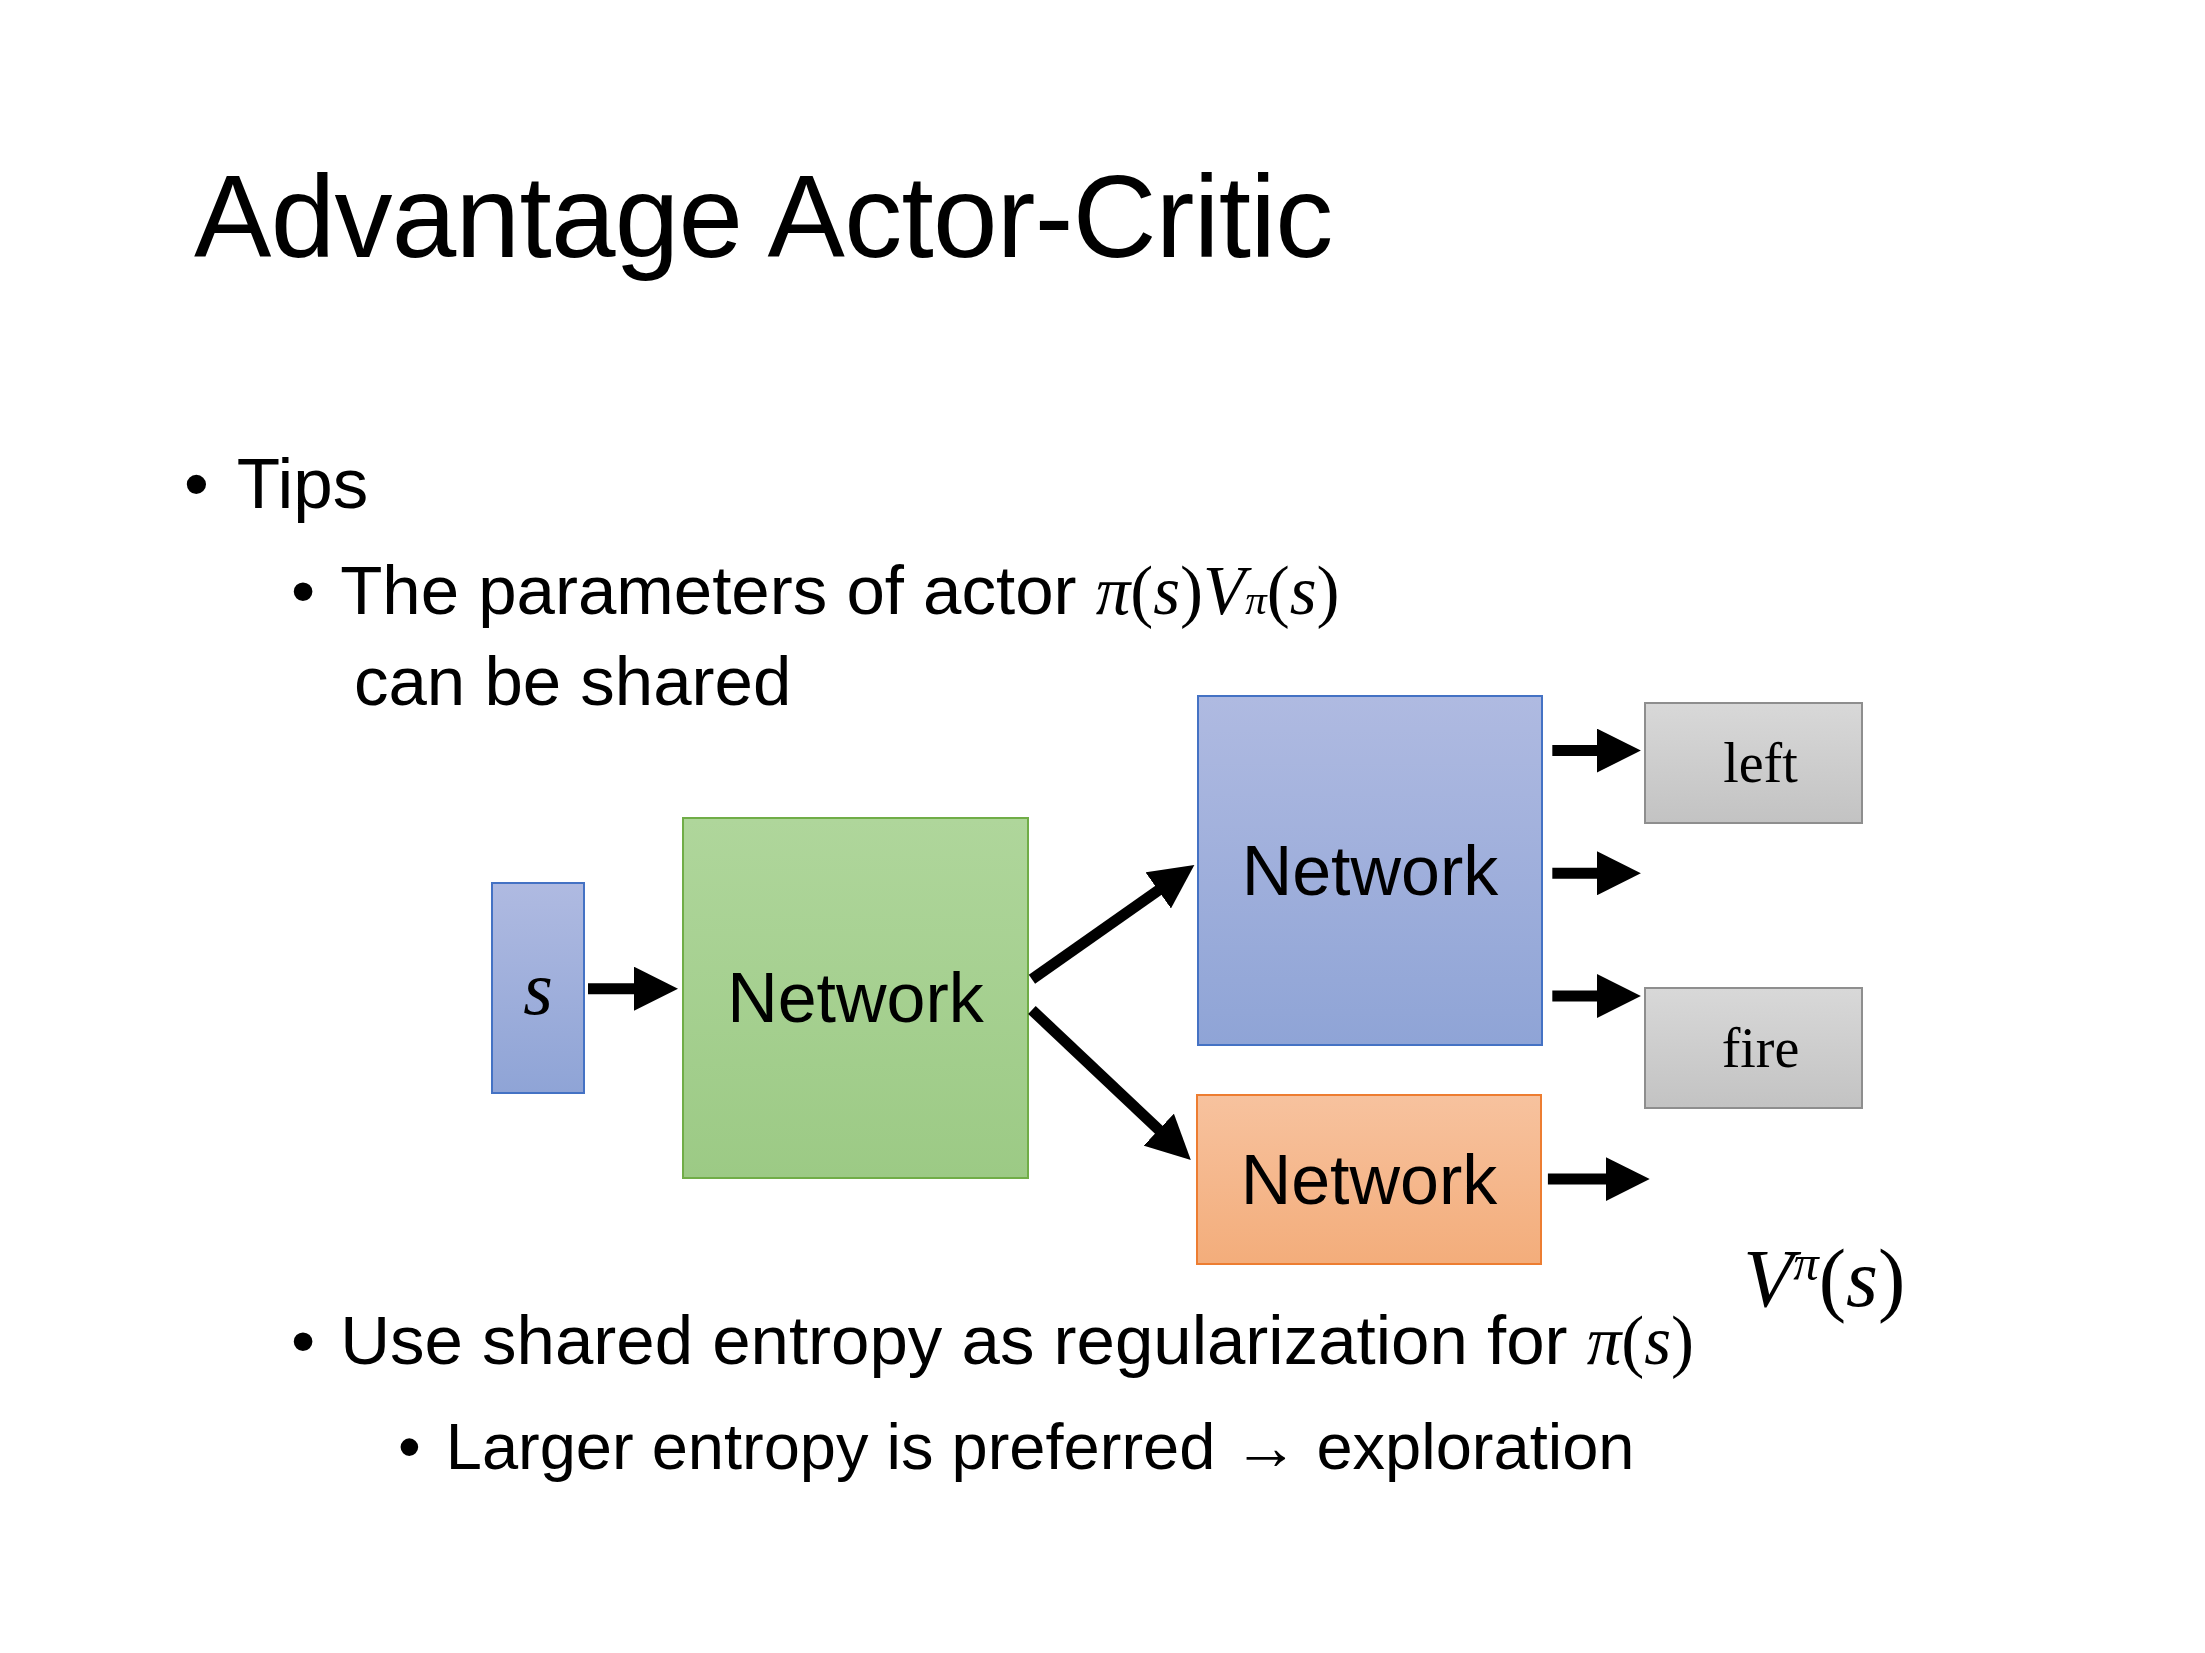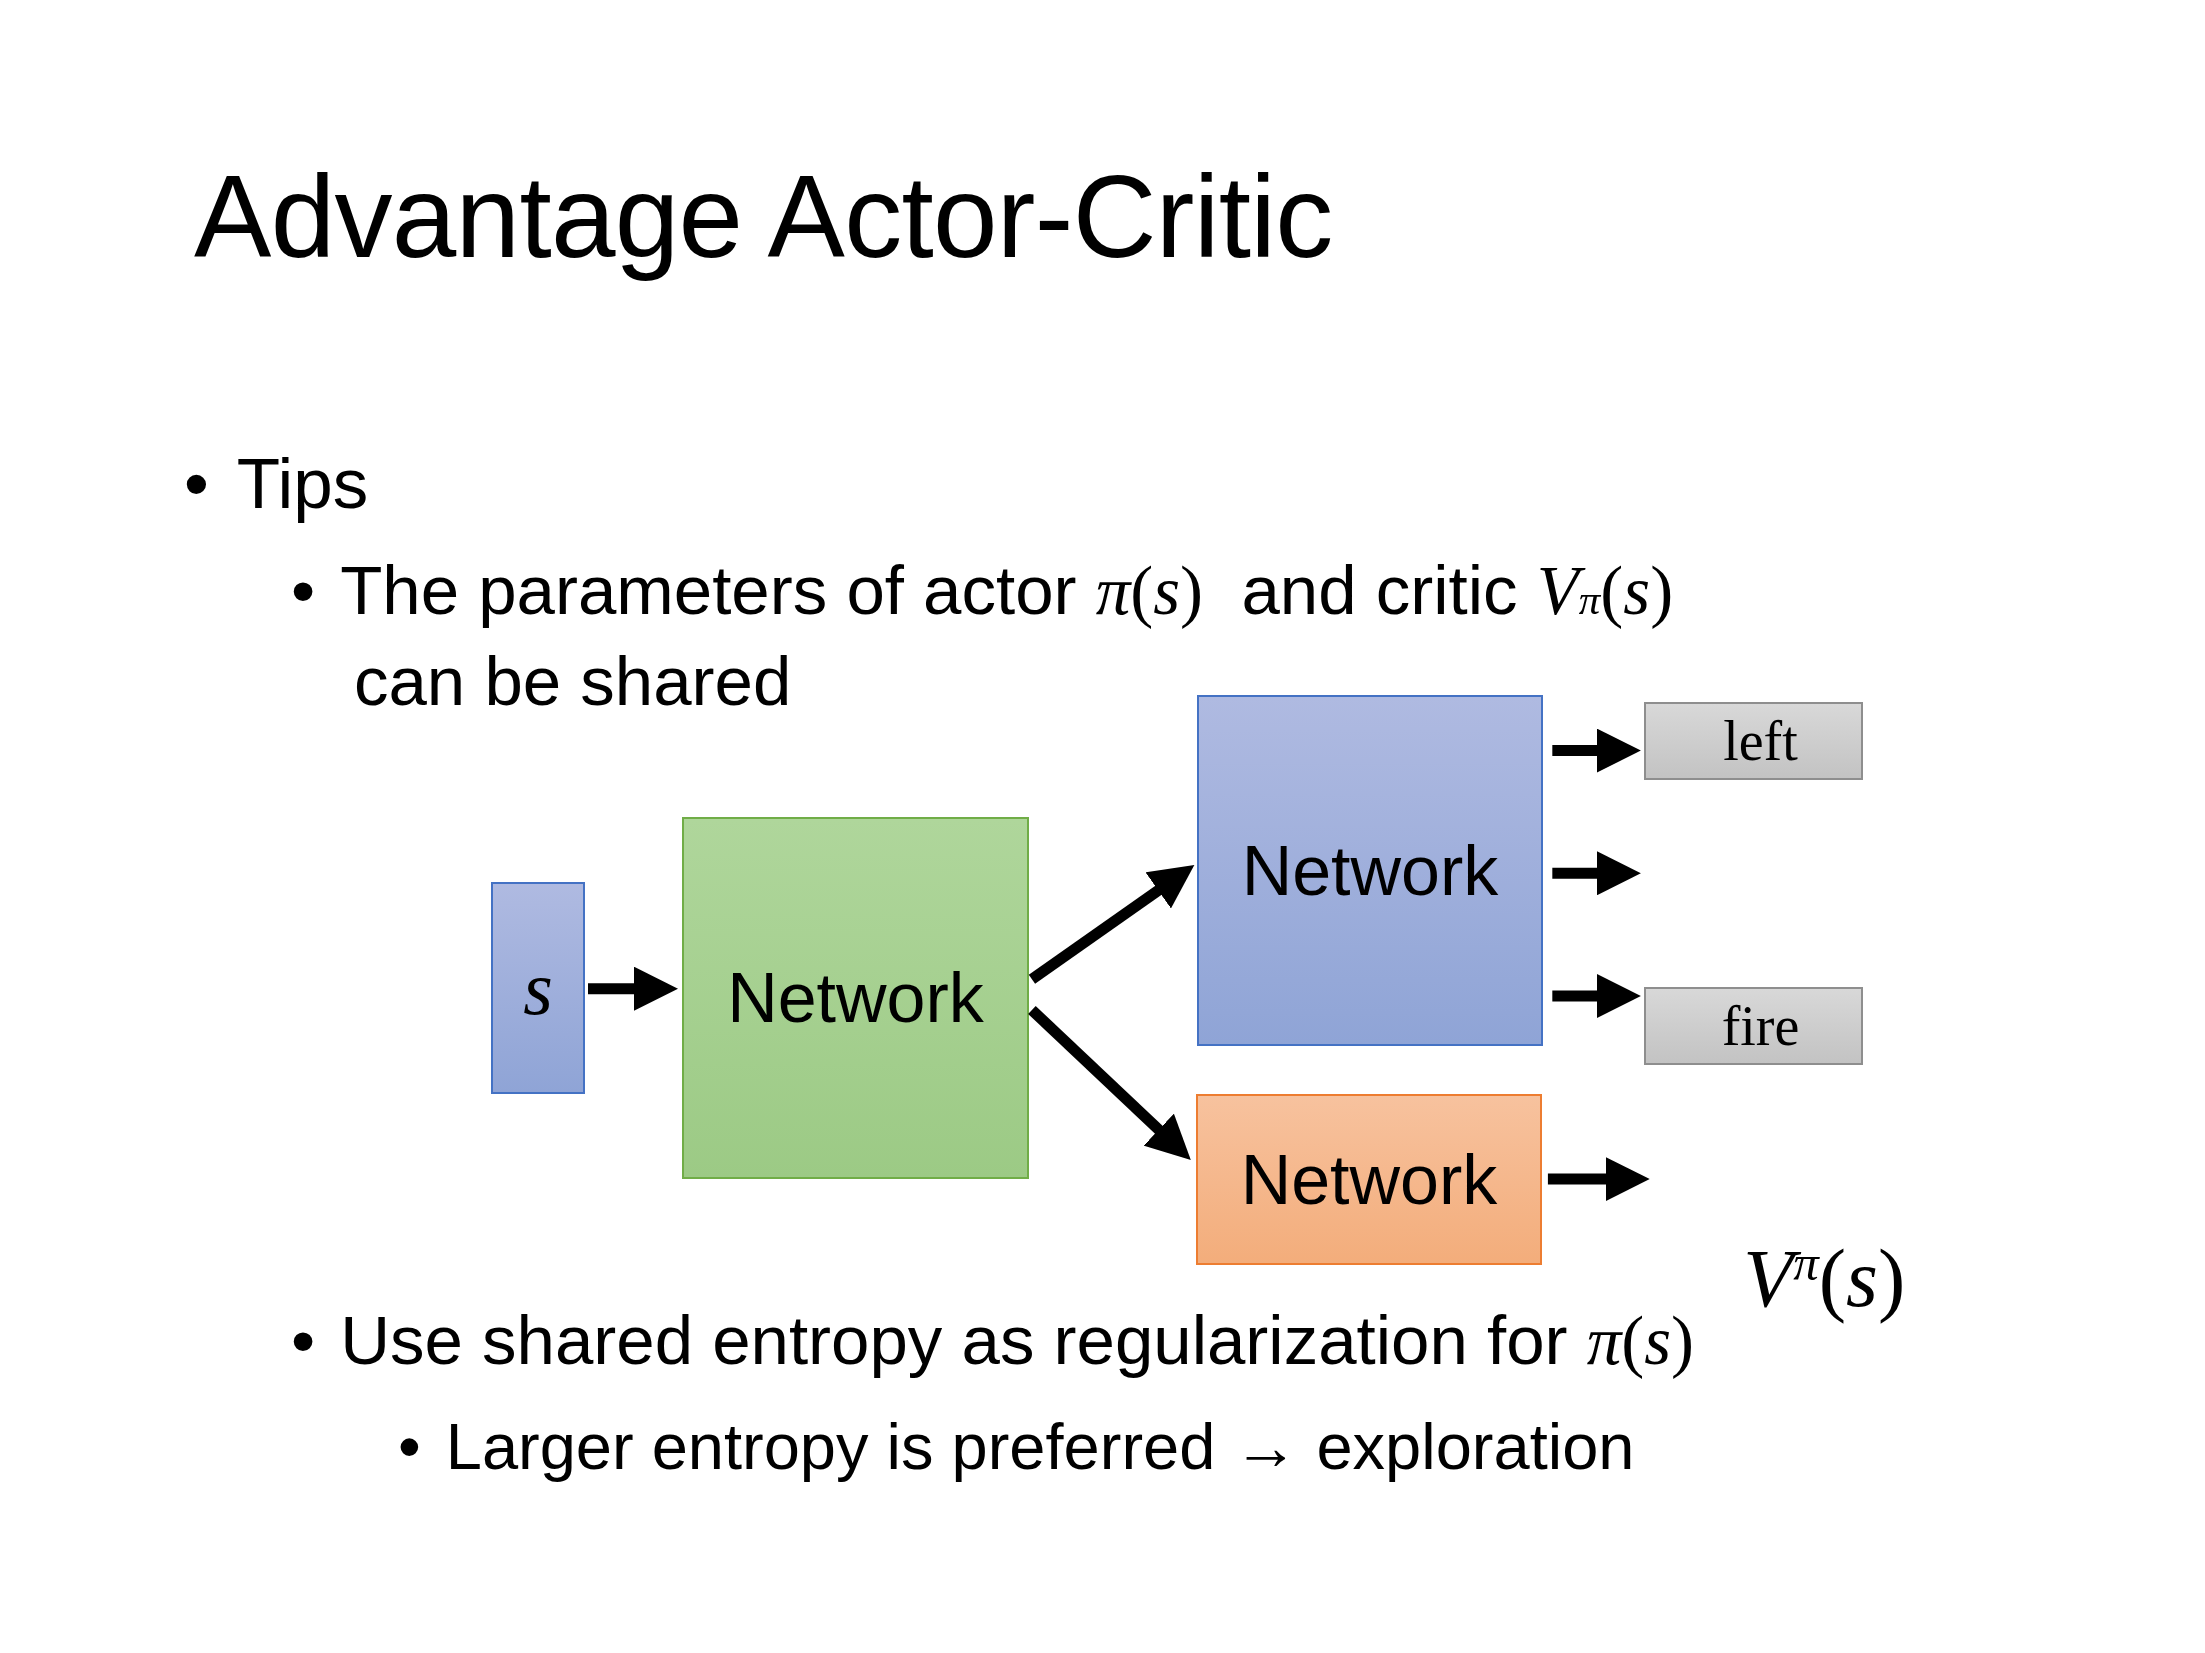--- a/index.html
+++ b/index.html
@@ -31,21 +31,21 @@
      border:2.9px solid var(--blue-border);font-size:76px;}
   .shared-box{left:682px;top:817px;width:347px;height:362px;
      background:linear-gradient(180deg,var(--green-fill-top),var(--green-fill-bottom));
      border:2.9px solid var(--green-border);font-size:70px;}
   .actor-box{left:1197px;top:695px;width:346px;height:351px;
      background:linear-gradient(180deg,var(--blue-fill-top),var(--blue-fill-bottom));
      border:2.9px solid var(--blue-border);font-size:70px;}
   .critic-box{left:1196px;top:1094px;width:346px;height:171px;
      background:linear-gradient(180deg,var(--orange-fill-top),var(--orange-fill-bottom));
      border:2.9px solid var(--orange-border);font-size:70px;}
-  .action-box{left:1644px;width:219px;height:78px;
+  .action-box{left:1644px;width:219px;height:122px;
      background:linear-gradient(180deg,var(--gray-fill-top),var(--gray-fill-bottom));
      border:2.2px solid var(--gray-border);
      font-family:"Liberation Serif",serif;font-size:56px;padding-left:14px;}
   .act-left{top:702px;}
   .act-right{top:826px;}
   .act-fire{top:987px;}
 
   .vout{left:1652px;top:1131px;font-size:82px;line-height:1.2;text-align:center;}
 
   .arrows{position:absolute;left:0;top:0;width:2205px;height:1654px;pointer-events:none;}
@@ -63,21 +63,20 @@
     <span>Tips</span>
   </div>
 
   <div class="abs line l2a">
     <span class="dot2">•</span>
     <span>The parameters of actor </span>
     <span class="math">π</span>
     <span class="paren">(</span>
     <span class="math">s</span>
     <span class="paren">)</span>
-    <span>  and critic </span>
     <span class="math">V</span>
     <span class="supm">π</span>
     <span class="paren">(</span>
     <span class="math">s</span>
     <span class="paren">)</span>
   </div>
 
   <div class="abs line l2b">
     <span>can be shared</span>
   </div>

